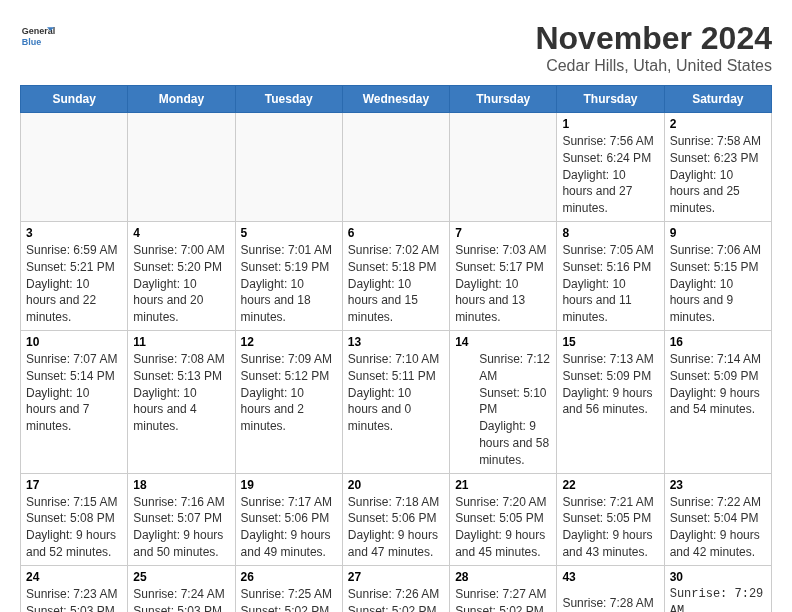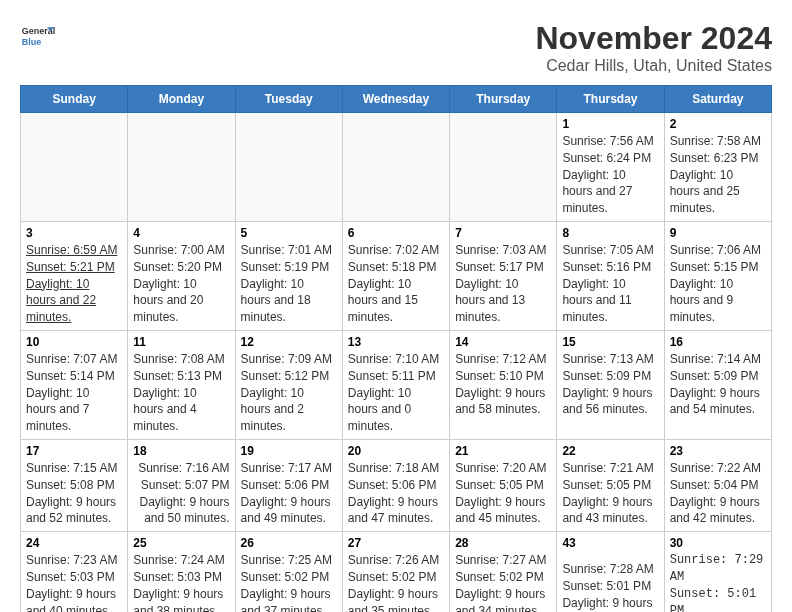--- a/index.html
+++ b/index.html
@@ -122,21 +122,21 @@
         <td>
           <div class="day-number">2</div>
           <div class="day-info" style="white-space: pre-line;">Sunrise: 7:58 AM
 Sunset: 6:23 PM
 Daylight: 10 hours and 25 minutes.</div>
         </td>
       </tr>
       <tr>
         <td>
           <div class="day-number">3</div>
-          <div class="day-info" style="white-space: pre-line; text-decoration: underline;">Sunrise: 6:59 AM
+          <div class="day-info" style="white-space: pre-line;">Sunrise: 6:59 AM
 Sunset: 5:21 PM
 Daylight: 10 hours and 22 minutes.</div>
         </td>
         <td>
           <div class="day-number">4</div>
           <div class="day-info" style="white-space: pre-line;">Sunrise: 7:00 AM
 Sunset: 5:20 PM
 Daylight: 10 hours and 20 minutes.</div>
         </td>
         <td>
@@ -190,21 +190,21 @@
 Daylight: 10 hours and 2 minutes.</div>
         </td>
         <td>
           <div class="day-number">13</div>
           <div class="day-info" style="white-space: pre-line;">Sunrise: 7:10 AM
 Sunset: 5:11 PM
 Daylight: 10 hours and 0 minutes.</div>
         </td>
         <td>
           <div class="day-number">14</div>
-          <div class="day-info" style="white-space: pre-line;">Sunrise: 7:12 AM
+          <div class="day-info" style="white-space: pre-line; margin-left: 24px;">Sunrise: 7:12 AM
 Sunset: 5:10 PM
 Daylight: 9 hours and 58 minutes.</div>
         </td>
         <td>
           <div class="day-number">15</div>
           <div class="day-info" style="white-space: pre-line;">Sunrise: 7:13 AM
 Sunset: 5:09 PM
 Daylight: 9 hours and 56 minutes.</div>
         </td>
         <td>
@@ -216,21 +216,21 @@
       </tr>
       <tr>
         <td>
           <div class="day-number">17</div>
           <div class="day-info" style="white-space: pre-line;">Sunrise: 7:15 AM
 Sunset: 5:08 PM
 Daylight: 9 hours and 52 minutes.</div>
         </td>
         <td>
           <div class="day-number">18</div>
-          <div class="day-info" style="white-space: pre-line; text-align: right;">Sunrise: 7:16 AM
+          <div class="day-info" style="white-space: pre-line;">Sunrise: 7:16 AM
 Sunset: 5:07 PM
 Daylight: 9 hours and 50 minutes.</div>
         </td>
         <td>
           <div class="day-number">19</div>
           <div class="day-info" style="white-space: pre-line;">Sunrise: 7:17 AM
 Sunset: 5:06 PM
 Daylight: 9 hours and 49 minutes.</div>
         </td>
         <td>

